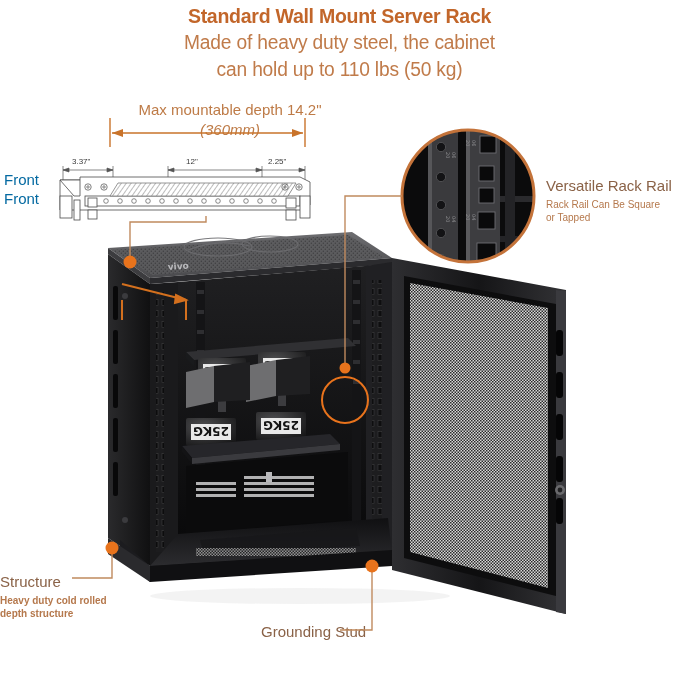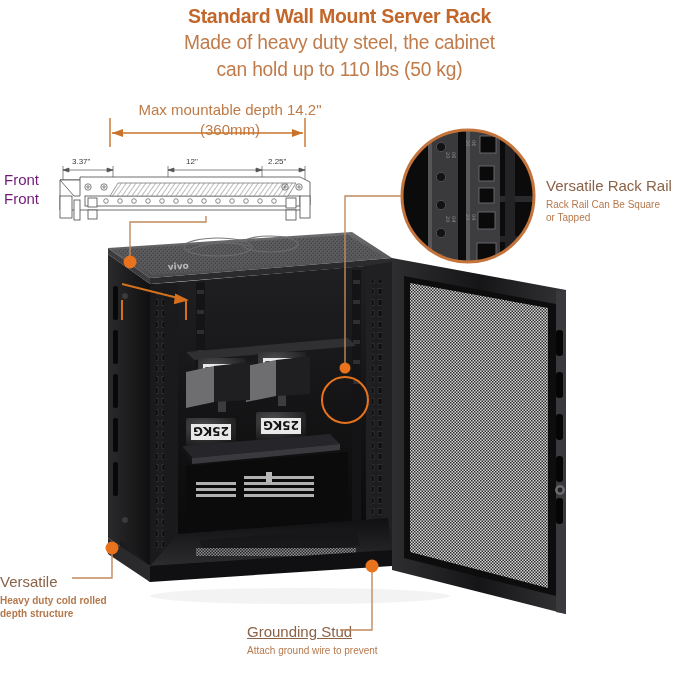--- a/index.html
+++ b/index.html
@@ -16,38 +16,38 @@
         font-size:20px;color:#C07B4A;letter-spacing:-0.2px;
         transform:scaleX(.96);transform-origin:50% 0;}
   #sub2{left:0;top:58px;width:679px;text-align:center;
         font-size:20px;color:#C07B4A;letter-spacing:-0.2px;
         transform:scaleX(.96);transform-origin:50% 0;}
 
   
   #depth-l1{left:100px;top:101px;width:260px;text-align:center;
             font-size:15px;color:#BE7B47;white-space:nowrap;}
   #depth-l2{left:100px;top:121px;width:260px;text-align:center;
-            font-size:15px;color:#BE7B47;white-space:nowrap;}
+            font-size:15px;color:#BE7B47;white-space:nowrap;font-style:italic;}
 
   .dimlabel{font-size:8px;color:#3a3a3a;position:absolute;}
 
   #frontdoor{left:4px;top:170px;width:80px;font-size:15px;
-             color:#701a75;line-height:19px;}
+             color:#0369a1;line-height:19px;}
 
   
   .callout-title{font-size:15px;color:#8A6247;white-space:nowrap;}
   .callout-sub{font-size:10px;color:#B5784C;line-height:13px;}
 
   #rr-title{left:546px;top:177px;}
   #rr-sub{left:546px;top:198px;width:135px;}
 
   #st-title{left:0px;top:573px;}
   #st-sub{left:0px;top:594px;width:130px;font-weight:bold;}
 
-  #gs-title{left:247px;top:623px;text-decoration:underline;}
+  #gs-title{left:261px;top:623px;}
   #gs-sub{left:247px;top:644px;width:180px;}
 
   
   svg.layer{position:absolute;left:0;top:0;width:679px;height:681px;
             pointer-events:none;}
 </style>
 </head>
 <body>
 
 <div class="abs nosel" id="title">Standard Wall Mount Server Rack</div>
@@ -65,29 +65,28 @@
 <div class="abs nosel dimlabel" style="left:72px;top:157px;">3.37"</div>
 <div class="abs nosel dimlabel" style="left:186px;top:157px;">12"</div>
 <div class="abs nosel dimlabel" style="left:268px;top:157px;">2.25"</div>
 
 <div class="abs nosel callout-title" id="rr-title">Versatile Rack Rail</div>
 <div class="abs nosel callout-sub" id="rr-sub">
   <div>Rack Rail Can Be Square</div>
   <div>or Tapped</div>
 </div>
 
-<div class="abs nosel callout-title" id="st-title">Versatile</div>
+<div class="abs nosel callout-title" id="st-title">Structure</div>
 <div class="abs nosel callout-sub" id="st-sub">
   <div>Heavy duty cold rolled</div>
   <div>depth structure</div>
 </div>
 
 <div class="abs nosel callout-title" id="gs-title">Grounding Stud</div>
 <div class="abs nosel callout-sub" id="gs-sub">
-  <div>Attach ground wire to prevent</div>
 </div>
 
 <svg class="layer" viewBox="0 0 679 681">
   <defs>
 
     <pattern id="mesh" width="3" height="3" patternUnits="userSpaceOnUse">
       <rect width="3" height="3" fill="#d8d8d8"></rect>
       <rect width="1.5" height="1.5" fill="#2a2a2a"></rect>
       <rect x="1.5" y="1.5" width="1.5" height="1.5" fill="#2a2a2a"></rect>
     </pattern>

